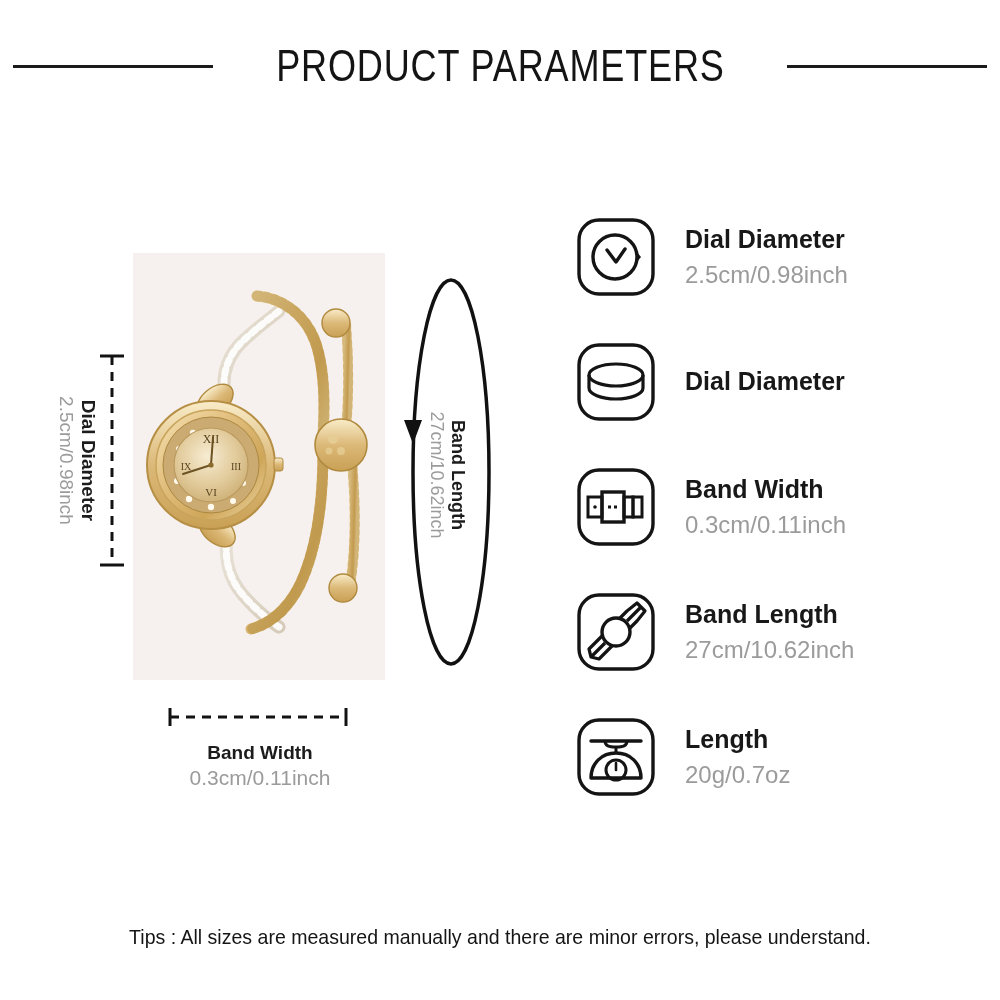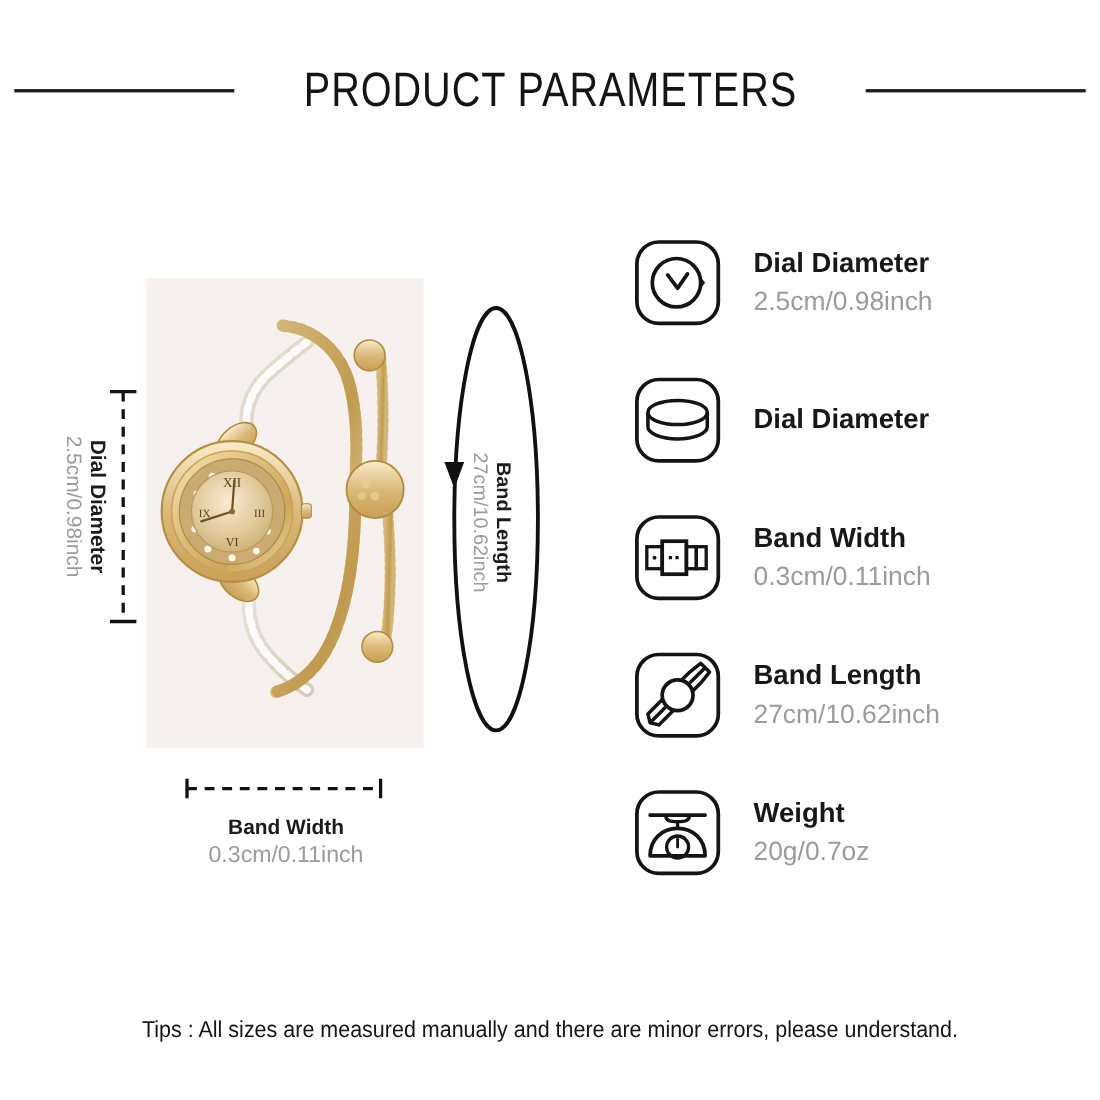--- a/index.html
+++ b/index.html
@@ -19,21 +19,20 @@
   
   #title-bar {
     position: absolute;
     top: 36px;
     left: 0;
     width: 1000px;
     height: 60px;
     display: flex;
     align-items: center;
     justify-content: center;
-    margin-top: 16px;
   }
   .title-rule {
     height: 0;
     border-top: 3px solid #1b1b1b;
     flex: 0 0 auto;
   }
   .title-rule.left  { width: 200px; margin-right: 14px; }
   .title-rule.right { width: 200px; margin-left: 14px; }
   #page-title {
     font-family: "Liberation Sans Narrow", "Liberation Sans", sans-serif;
@@ -378,20 +377,20 @@
         <rect x="4" y="4" width="74" height="74" rx="20" fill="none" stroke="#141414" stroke-width="3.4"></rect>
         <line x1="16" y1="25" x2="66" y2="25" stroke="#141414" stroke-width="3.4" stroke-linecap="round"></line>
         <path d="M30 25 C30 30, 34 31, 41 31 C48 31, 52 30, 52 25" fill="none" stroke="#141414" stroke-width="3"></path>
         <line x1="41" y1="31" x2="41" y2="37" stroke="#141414" stroke-width="3"></line>
         <path d="M16 62 C16 47, 27 37, 41 37 C55 37, 66 47, 66 62 Z" fill="none" stroke="#141414" stroke-width="3.4" stroke-linejoin="round"></path>
         <circle cx="41" cy="54" r="10" fill="none" stroke="#141414" stroke-width="3"></circle>
         <line x1="41" y1="54" x2="41" y2="47" stroke="#141414" stroke-width="2.6" stroke-linecap="round"></line>
       </svg>
     </div>
     <div class="spec-text">
-      <div class="spec-label">Weight</div>
+      <div class="spec-label">Length</div>
       <div class="spec-value">20g/0.7oz</div>
     </div>
   </div>
 
 </div>
 
 <div id="tips">Tips : All sizes are measured manually and there are minor errors, please understand.</div>
 
 </body></html>

